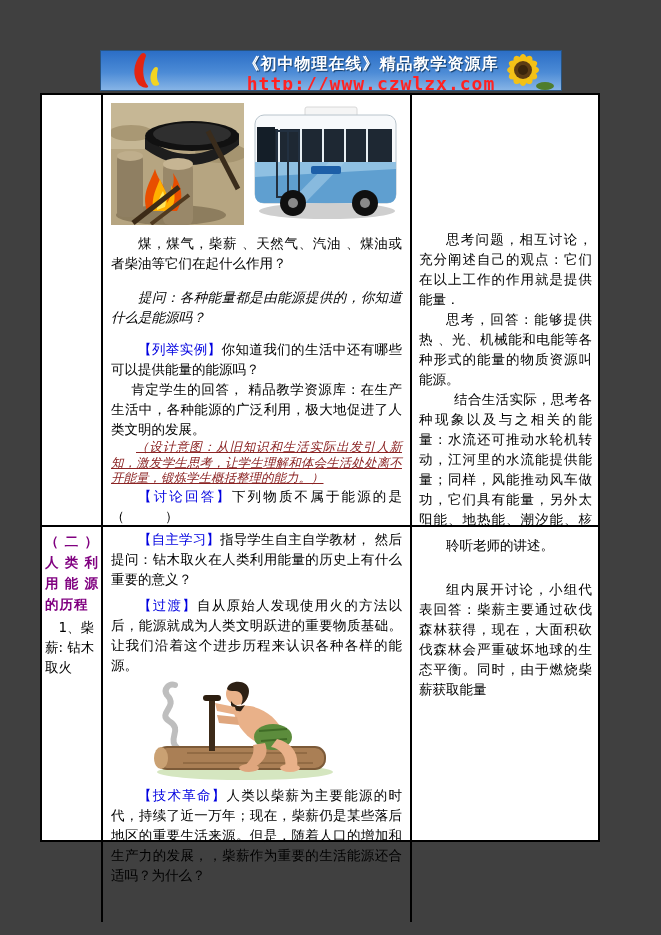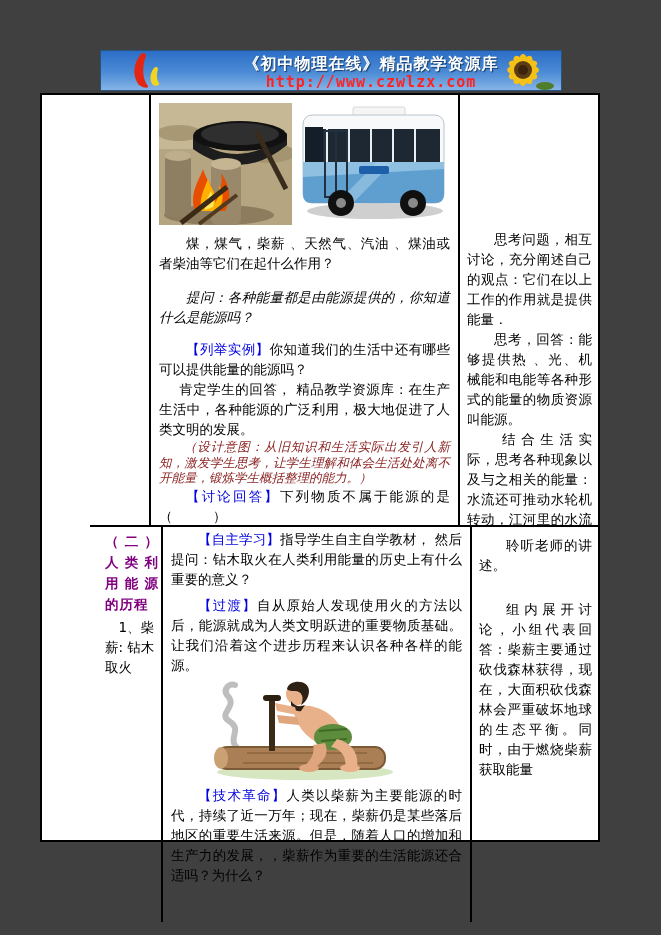--- a/index.html
+++ b/index.html
@@ -8,45 +8,45 @@
 
   
   .banner{position:absolute;left:100px;top:50px;width:462px;height:41px;
           background:linear-gradient(180deg,#2b6ec6 0%,#4c8bd6 55%,#86b4e6 100%);
           border:1px solid #28537f;box-sizing:border-box;overflow:hidden;}
   .banner-logo{position:absolute;left:26px;top:1px;}
   .banner-title{position:absolute;left:90px;top:3px;width:360px;text-align:center;
           color:#fff;font-weight:bold;font-size:16px;letter-spacing:1px;
           text-shadow:1px 1px 1px #123a66;white-space:nowrap;}
   .banner-url{position:absolute;left:90px;top:22px;width:360px;text-align:center;
-          color:#ff2222;font-weight:bold;font-size:15px;letter-spacing:1px;
+          color:#ff2222;font-weight:bold;font-size:18px;letter-spacing:1px;
           font-family:"DejaVu Sans Mono","Liberation Mono",monospace;white-space:nowrap;}
   .banner-flower{position:absolute;right:2px;bottom:-4px;}
 
   
   .lessontable{position:absolute;left:40px;top:93px;width:560px;height:749px;
           border:2px solid #000;box-sizing:border-box;background:#fff;}
-  .trow{display:flex;overflow:hidden;margin-left:48px;}
+  .trow{display:flex;overflow:hidden;}
   .trow1{height:430px;border-bottom:2px solid #000;}
-  .trow2{height:395px;padding-left:12px;}
+  .trow2{height:395px;}
   .tcol{box-sizing:border-box;overflow:hidden;}
   .c1{width:61px;border-right:2px solid #000;padding:4px 2px 2px 3px;}
   .c2{width:309px;border-right:2px solid #000;padding:2px 8px 2px 8px;}
-  .c3{flex:1;padding:2px 6px 2px 7px;}
+  .c3{flex:1;padding:2px 6px 2px 7px;border-radius:18px;}
 
   
   .p{margin:0;text-indent:2em;text-align:justify;font-size:13.5px;line-height:20px;}
   .c3 .p{line-height:20px;}
   .blue{color:#0000e0;font-weight:normal;}
   .purple-head{color:#800080;font-weight:bold;font-size:13.5px;line-height:21px;
           letter-spacing:1px;text-align:justify;margin:0;}
   .left-item{font-size:13.5px;line-height:20px;text-indent:1em;margin:2px 0 0 0;}
   .design{margin:0;text-indent:2em;text-align:justify;color:#8b2323;
           font-family:"DejaVu Serif","Liberation Serif",serif;font-style:italic;
-          font-size:12.5px;line-height:15.5px;}
+          font-size:12.5px;line-height:15.5px;text-decoration:underline;}
 
   
   .mt6{margin-top:6px;}.mt8{margin-top:8px;}.mt12{margin-top:12px;}
   .mt14{margin-top:14px;font-style:italic;}.mt24{margin-top:24px;}.mt44{margin-top:44px;}
   .c3pad1{padding-top:134px;}
   .indent25{text-indent:2.6em;}
 
   
   .imgstrip{display:flex;gap:5px;margin-top:6px;}
   .imgbox{flex:none;font-size:0;line-height:0;}

